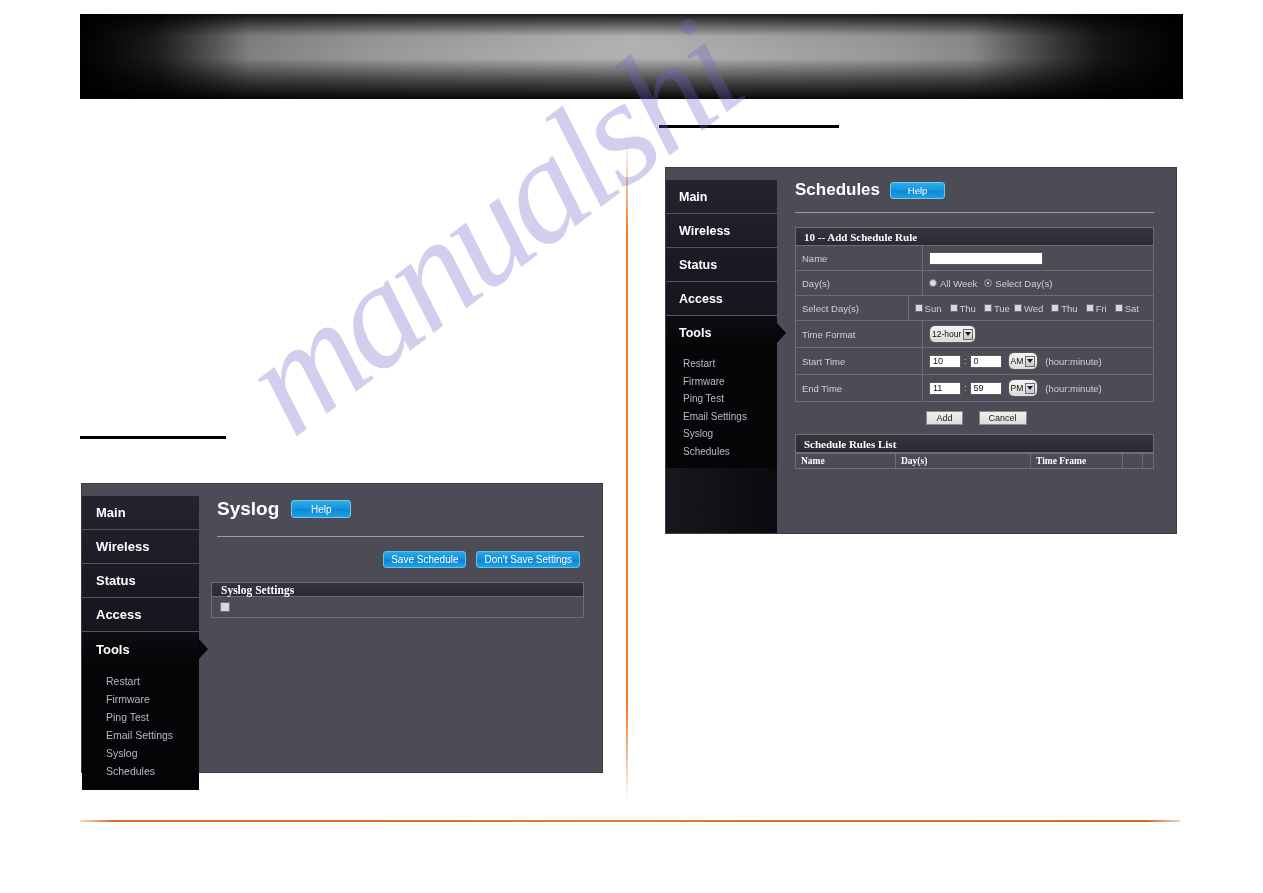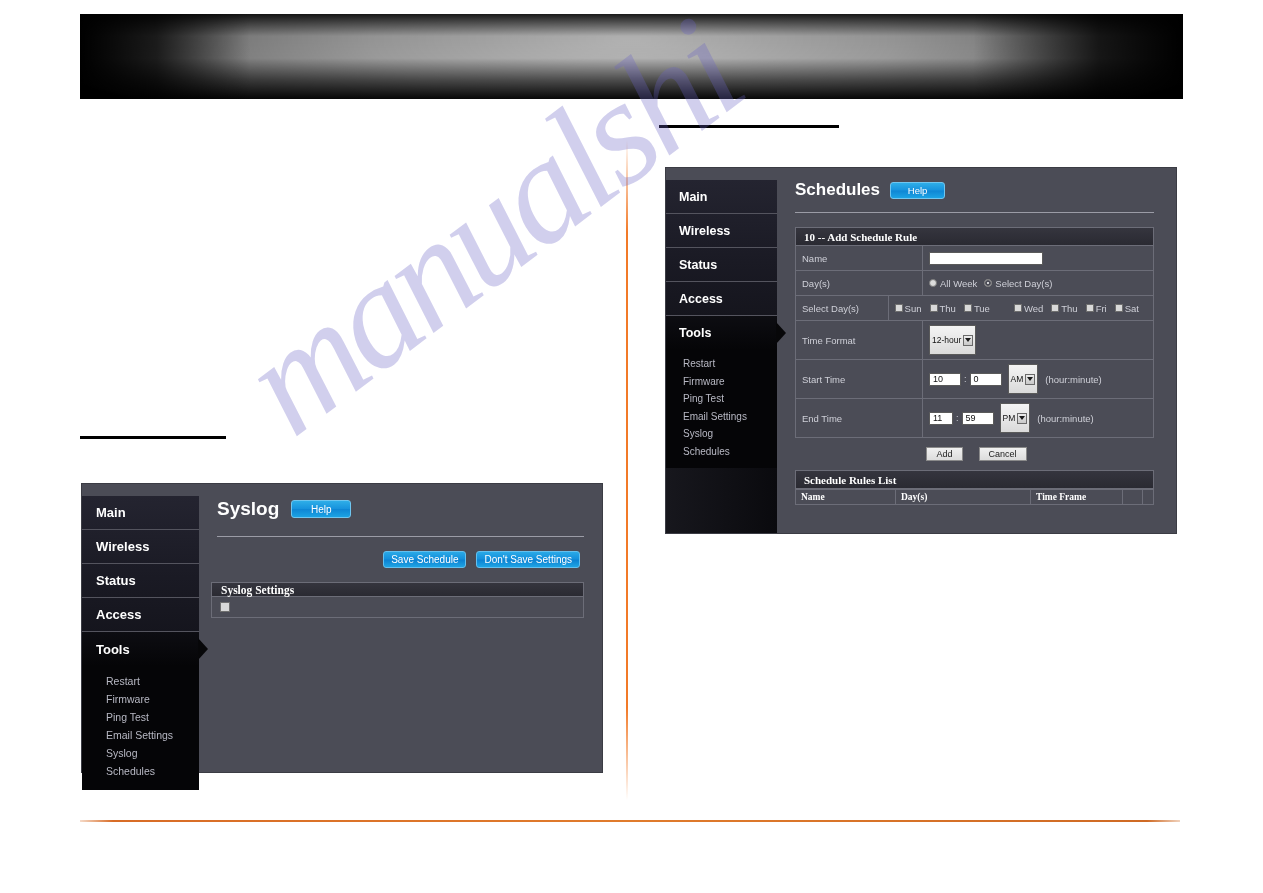--- a/index.html
+++ b/index.html
@@ -229,21 +229,21 @@
   #schedules-window .help-btn{width:55px;height:17px;font-size:9.5px;margin-left:10px;}
   #schedules-window .title-underline{margin:12px 22px 0 18px;}
   #schedules-window .panel{margin:14px 22px 0 18px;}
   #schedules-window .panel-head{height:18px;padding-left:8px;font-size:11px;}
   #schedules-window .pcell-l{width:127px;padding:4px 6px;font-size:9.5px;}
   #schedules-window .pcell-r{flex:1;padding:4px 6px;font-size:9.5px;}
   #schedules-window .prow{min-height:25px;}
   #schedules-window .chk{width:8px;height:8px;margin-right:2px;}
   #schedules-window .radio{width:8px;height:8px;margin-right:3px;}
   #schedules-window .txtbox{height:13px;padding:0 3px;font-size:9px;}
-  #schedules-window .sel{height:30px;padding:0 2px;font-size:8.5px;}
+  #schedules-window .sel{height:18px;padding:0 2px;font-size:8.5px;border-radius:6px;}
   #schedules-window .sel .arrow{width:10px;height:11px;}
   #schedules-window .addbar{display:flex;justify-content:center;gap:16px;margin-top:9px;}
   #schedules-window .btn-grey{height:14px;font-size:9px;padding:0 9px;}
   #schedules-window .srl-head{height:15px;font-size:9.5px;}
   #schedules-window .srl-head > div{padding-left:5px;}
 
   .days span{margin-right:4px;white-space:nowrap;}
   .dayitem{display:inline-flex;align-items:center;}
   .timefields{display:flex;align-items:center;gap:3px;}
   .colon{color:#cfd0d8;font-size:9px;}
@@ -411,21 +411,21 @@
         <div class="pcell-l">Select Day(s)</div>
         <div class="pcell-r days">
           <span class="dayitem" style="margin-right:4px;">
             <span class="chk"></span>
             <span>Sun</span>
           </span>
           <span class="dayitem" style="margin-right:4px;">
             <span class="chk"></span>
             <span>Thu</span>
           </span>
-          <span class="dayitem" style="margin-right:20px;text-align:right;">
+          <span class="dayitem" style="margin-right:0;text-align:right;">
             <span class="chk"></span>
             <span>Tue</span>
           </span>
           <span class="dayitem" style="margin-right:4px;">
             <span class="chk"></span>
             <span>Wed</span>
           </span>
           <span class="dayitem" style="margin-right:4px;">
             <span class="chk"></span>
             <span>Thu</span>
@@ -469,21 +469,21 @@
             </span>
             <span style="margin-left:4px;">(hour:minute)</span>
           </span>
         </div>
       </div>
 
       <div class="prow">
         <div class="pcell-l">End Time</div>
         <div class="pcell-r">
           <span class="timefields">
-            <span class="txtbox" style="width:24px;">11</span>
+            <span class="txtbox" style="width:32px;">11</span>
             <span class="colon">:</span>
             <span class="txtbox" style="width:32px;">59</span>
             <span class="sel" style="margin-left:3px;">
               <span>PM</span>
               <span class="arrow">
                   <i class="caret"></i>
                 </span>
             </span>
             <span style="margin-left:4px;">(hour:minute)</span>
           </span>

